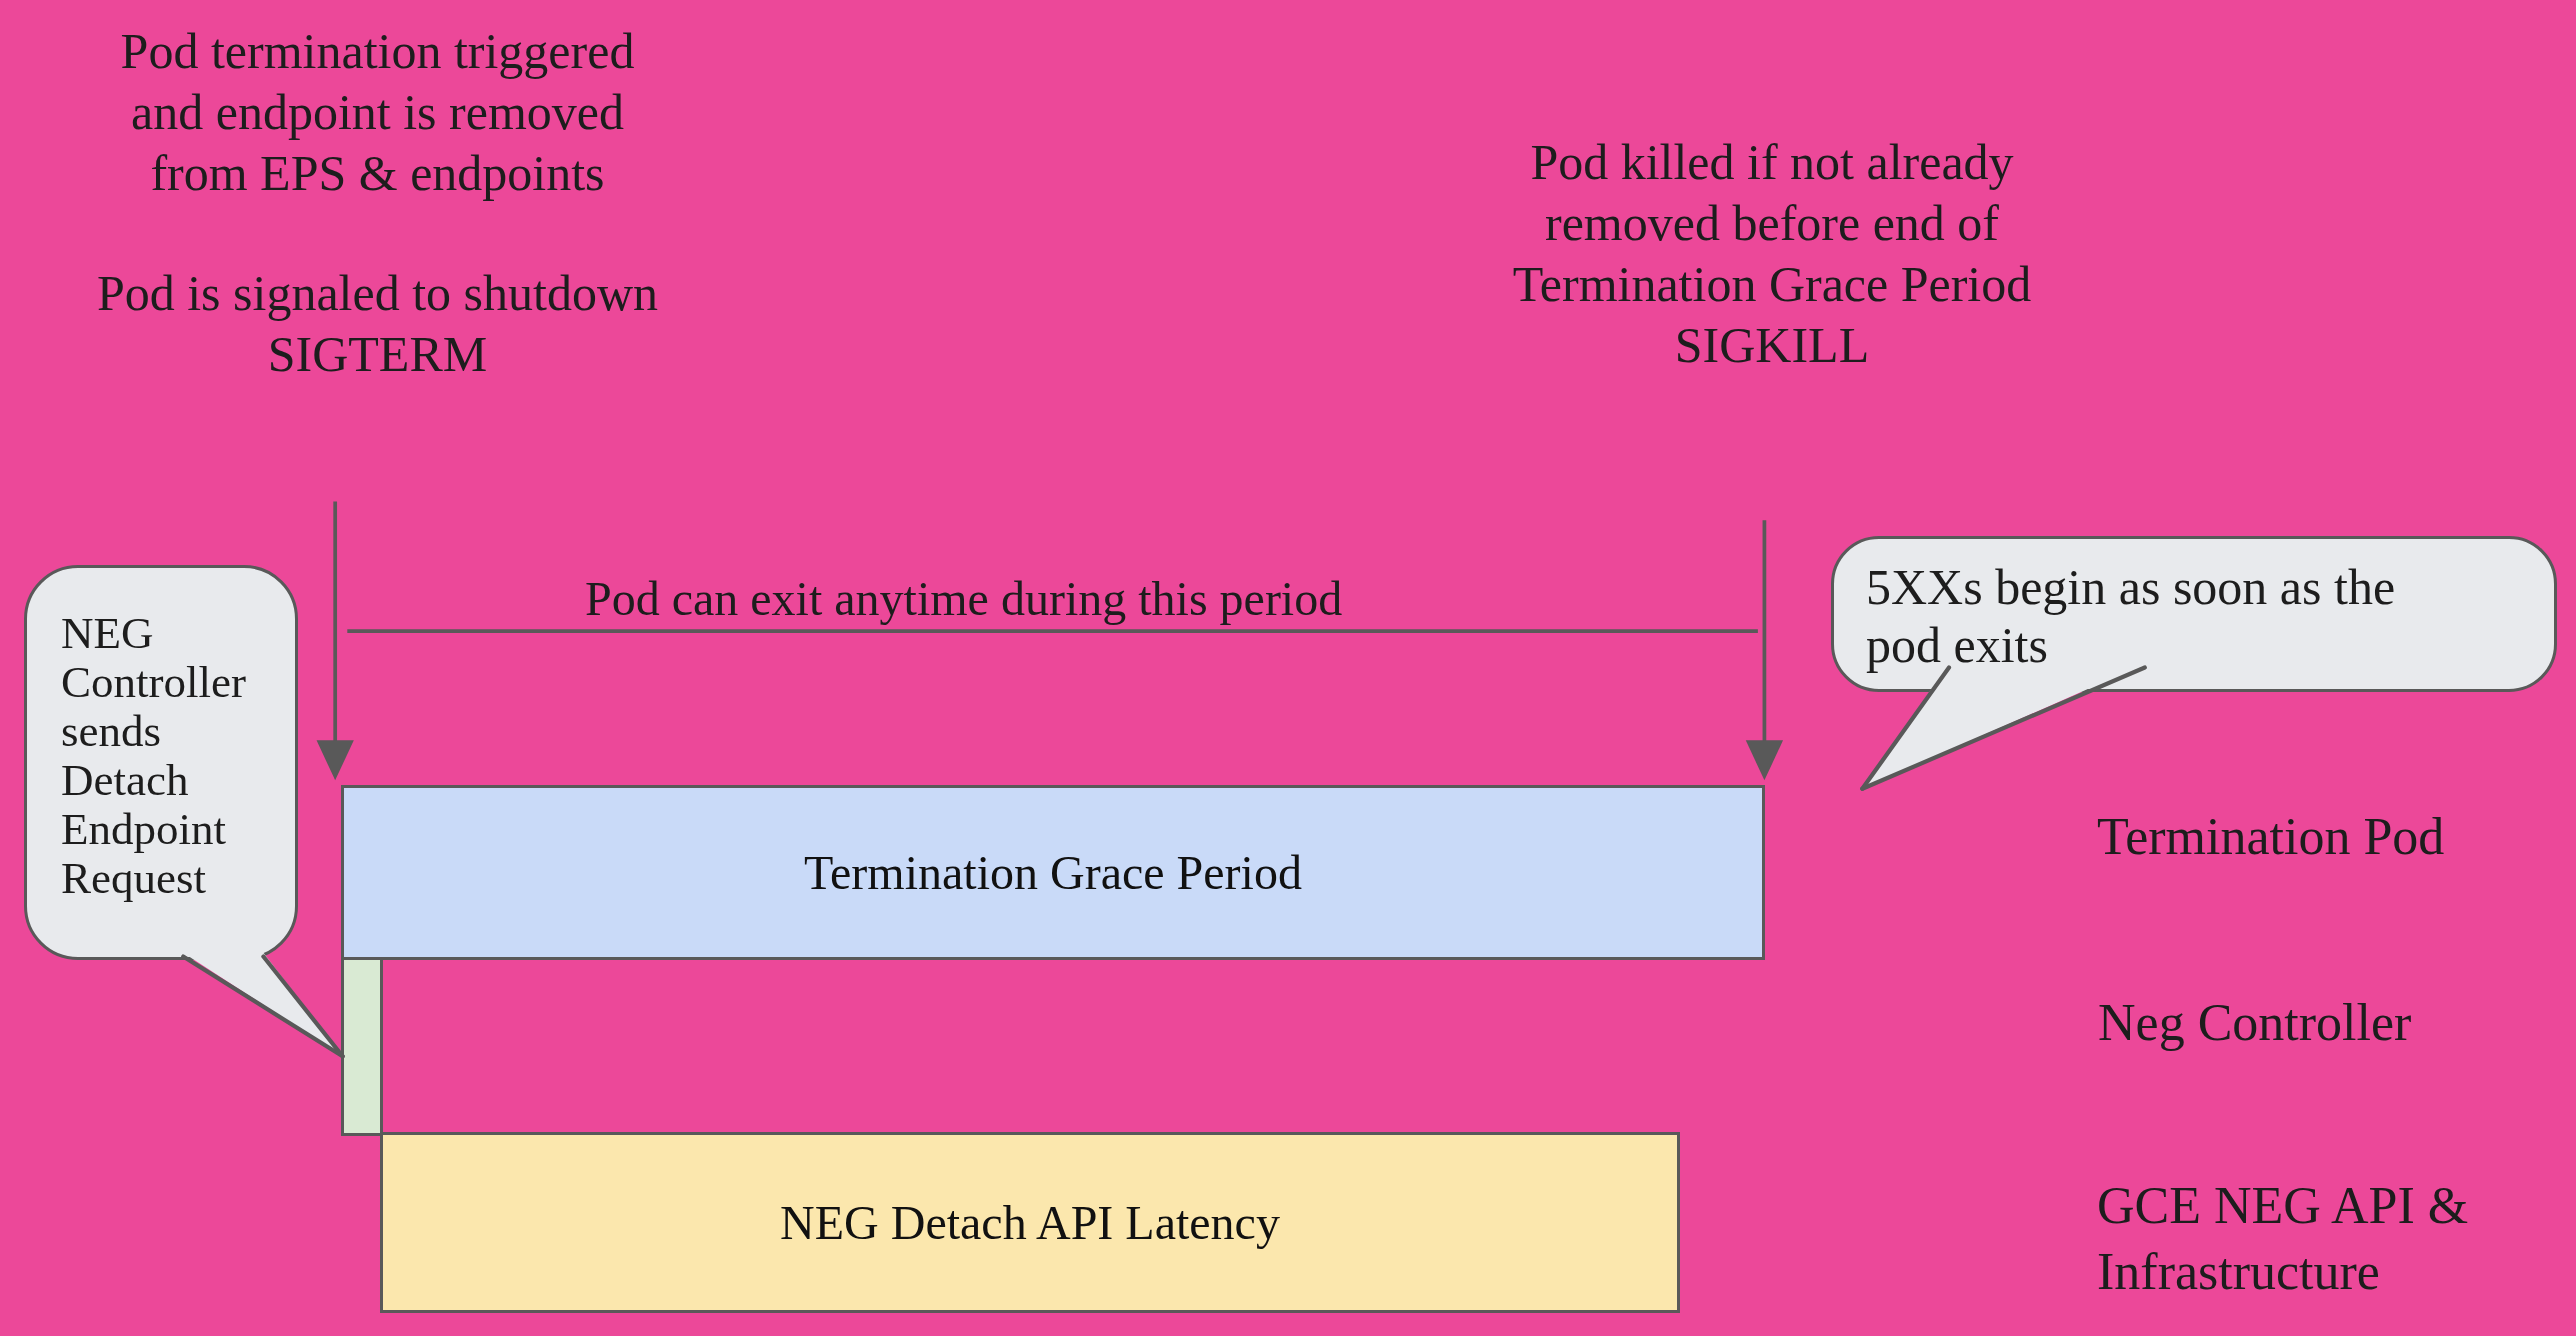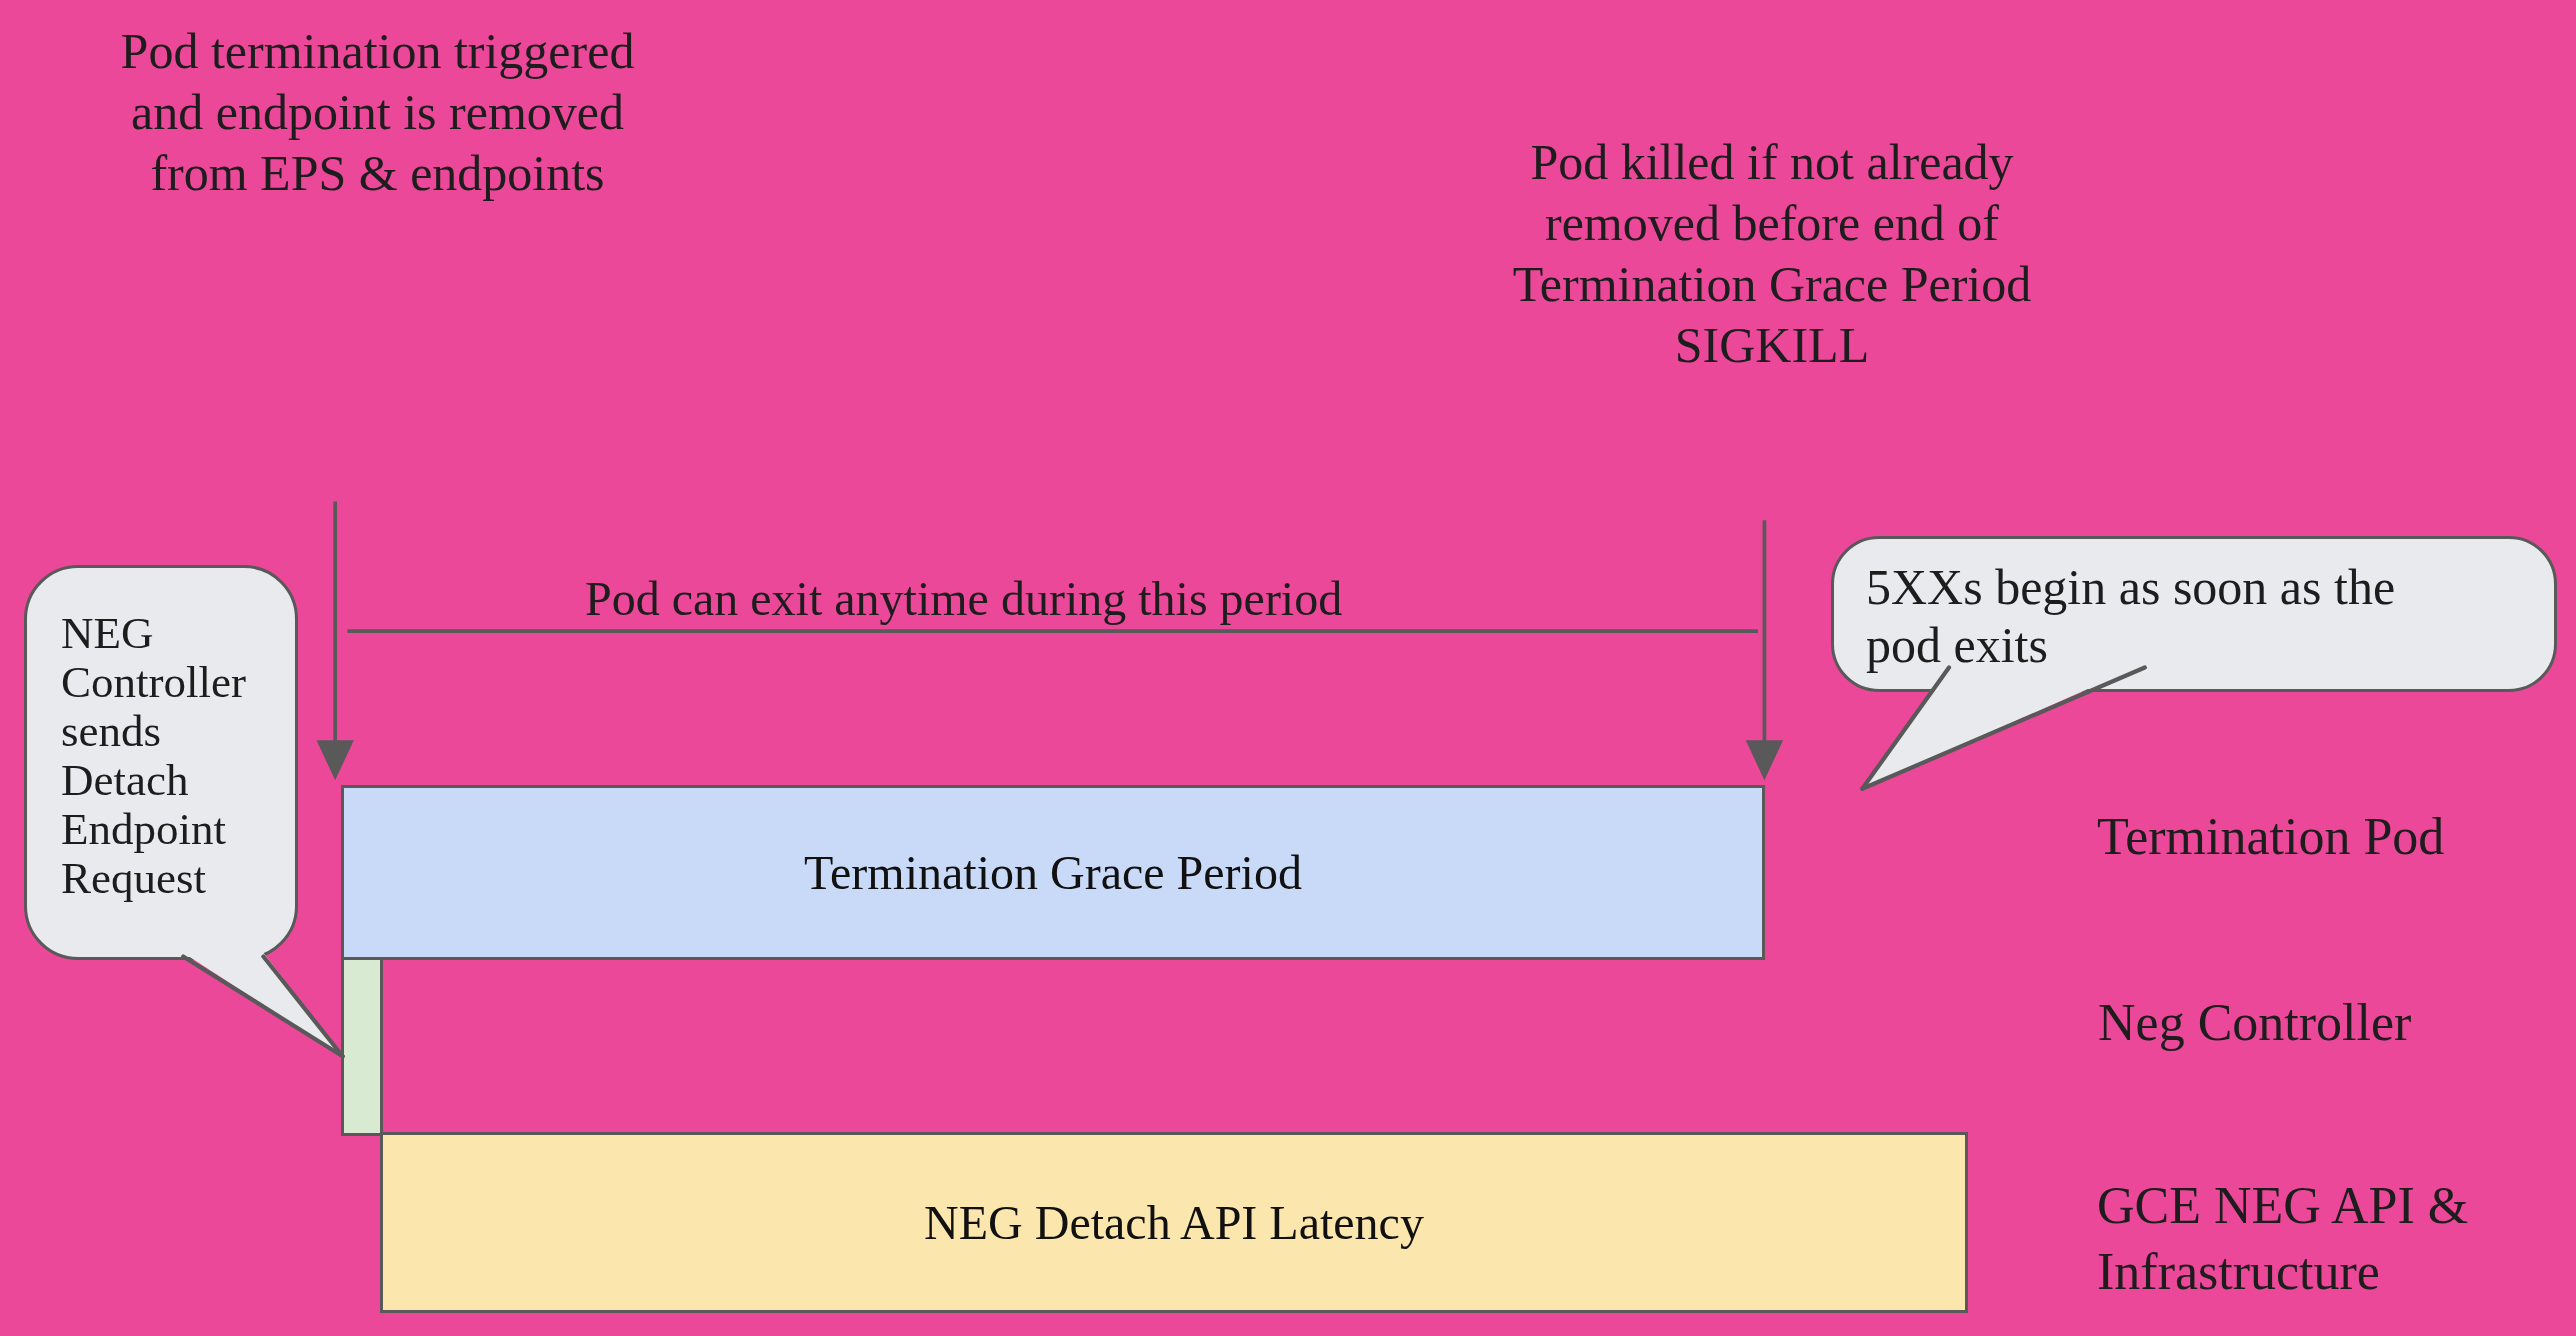--- a/index.html
+++ b/index.html
@@ -78,36 +78,38 @@
 </style>
 </head>
 <body>
 
 <div class="canvas">
 
   <div class="abs note" style="left:37px; top:20.5px; width:681px;">Pod termination triggered
 and endpoint is removed
 from EPS &amp; endpoints</div>
 
+  <div class="abs note" style="left:37px; top:263px; width:681px;">Pod is signaled to shutdown
+SIGTERM</div>
 
   <div class="abs note" style="left:1450px; top:132px; width:644px;">Pod killed if not already
 removed before end of
 Termination Grace Period
 SIGKILL</div>
 
   <div class="abs span-label" style="left:585px; top:571px; width:933px;">Pod can exit anytime during this period</div>
 
   <div class="abs bar" style="left: 341px; top: 785px; width: 1424px; height: 175px; background-color: rgb(201, 218, 248);">
     <span>Termination Grace Period</span>
   </div>
 
 
   <div class="abs bar" style="left: 341px; top: 957px; width: 42px; height: 179px; background-color: rgb(217, 234, 211);"></div>
 
-  <div class="abs bar" style="left: 380px; top: 1132px; width: 1588px; height: 181px; background-color: rgb(251, 231, 173);">
+  <div class="abs bar" style="left: 380px; top: 1132px; width: 1300px; height: 181px; background-color: rgb(251, 231, 173);">
     <span>NEG Detach API Latency</span>
   </div>
 
   <div class="abs lane-label" style="left:2097px; top:804px;">Termination Pod</div>
 
   <div class="abs lane-label" style="left:2098px; top:990px;">Neg Controller</div>
 
   <div class="abs lane-label" style="left:2097px; top:1173px;">GCE NEG API &amp;
 Infrastructure</div>
 

